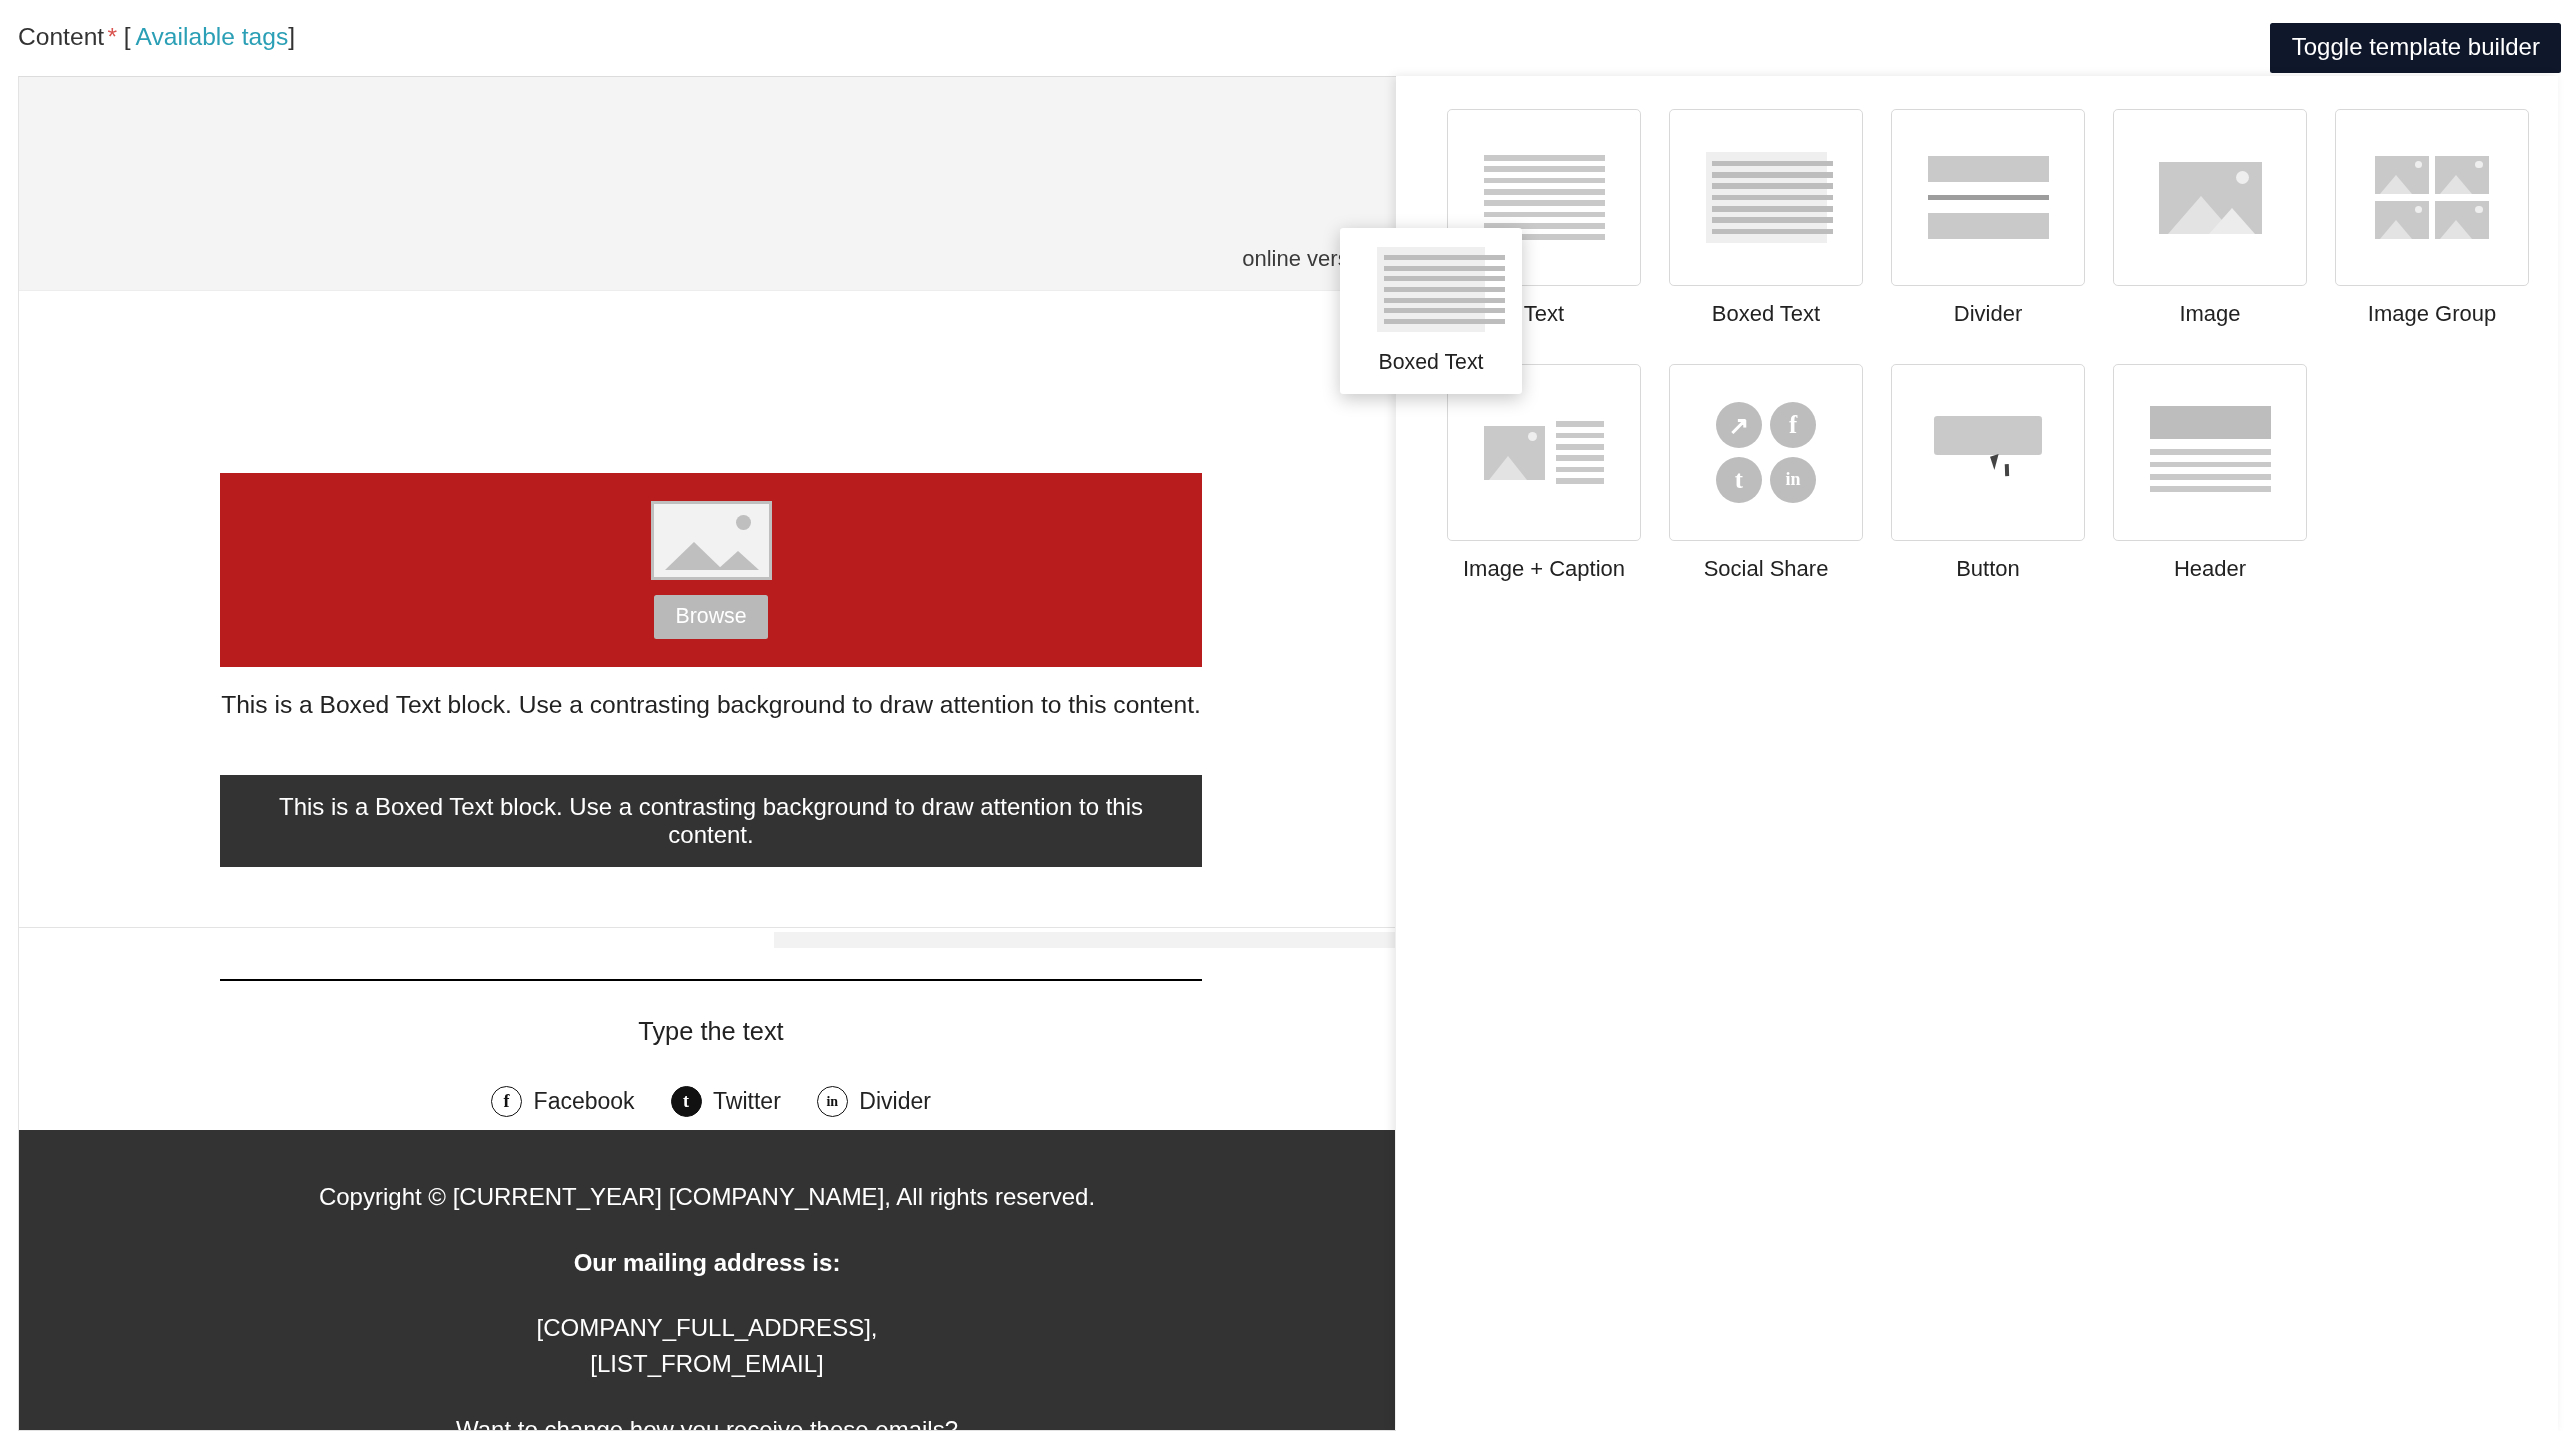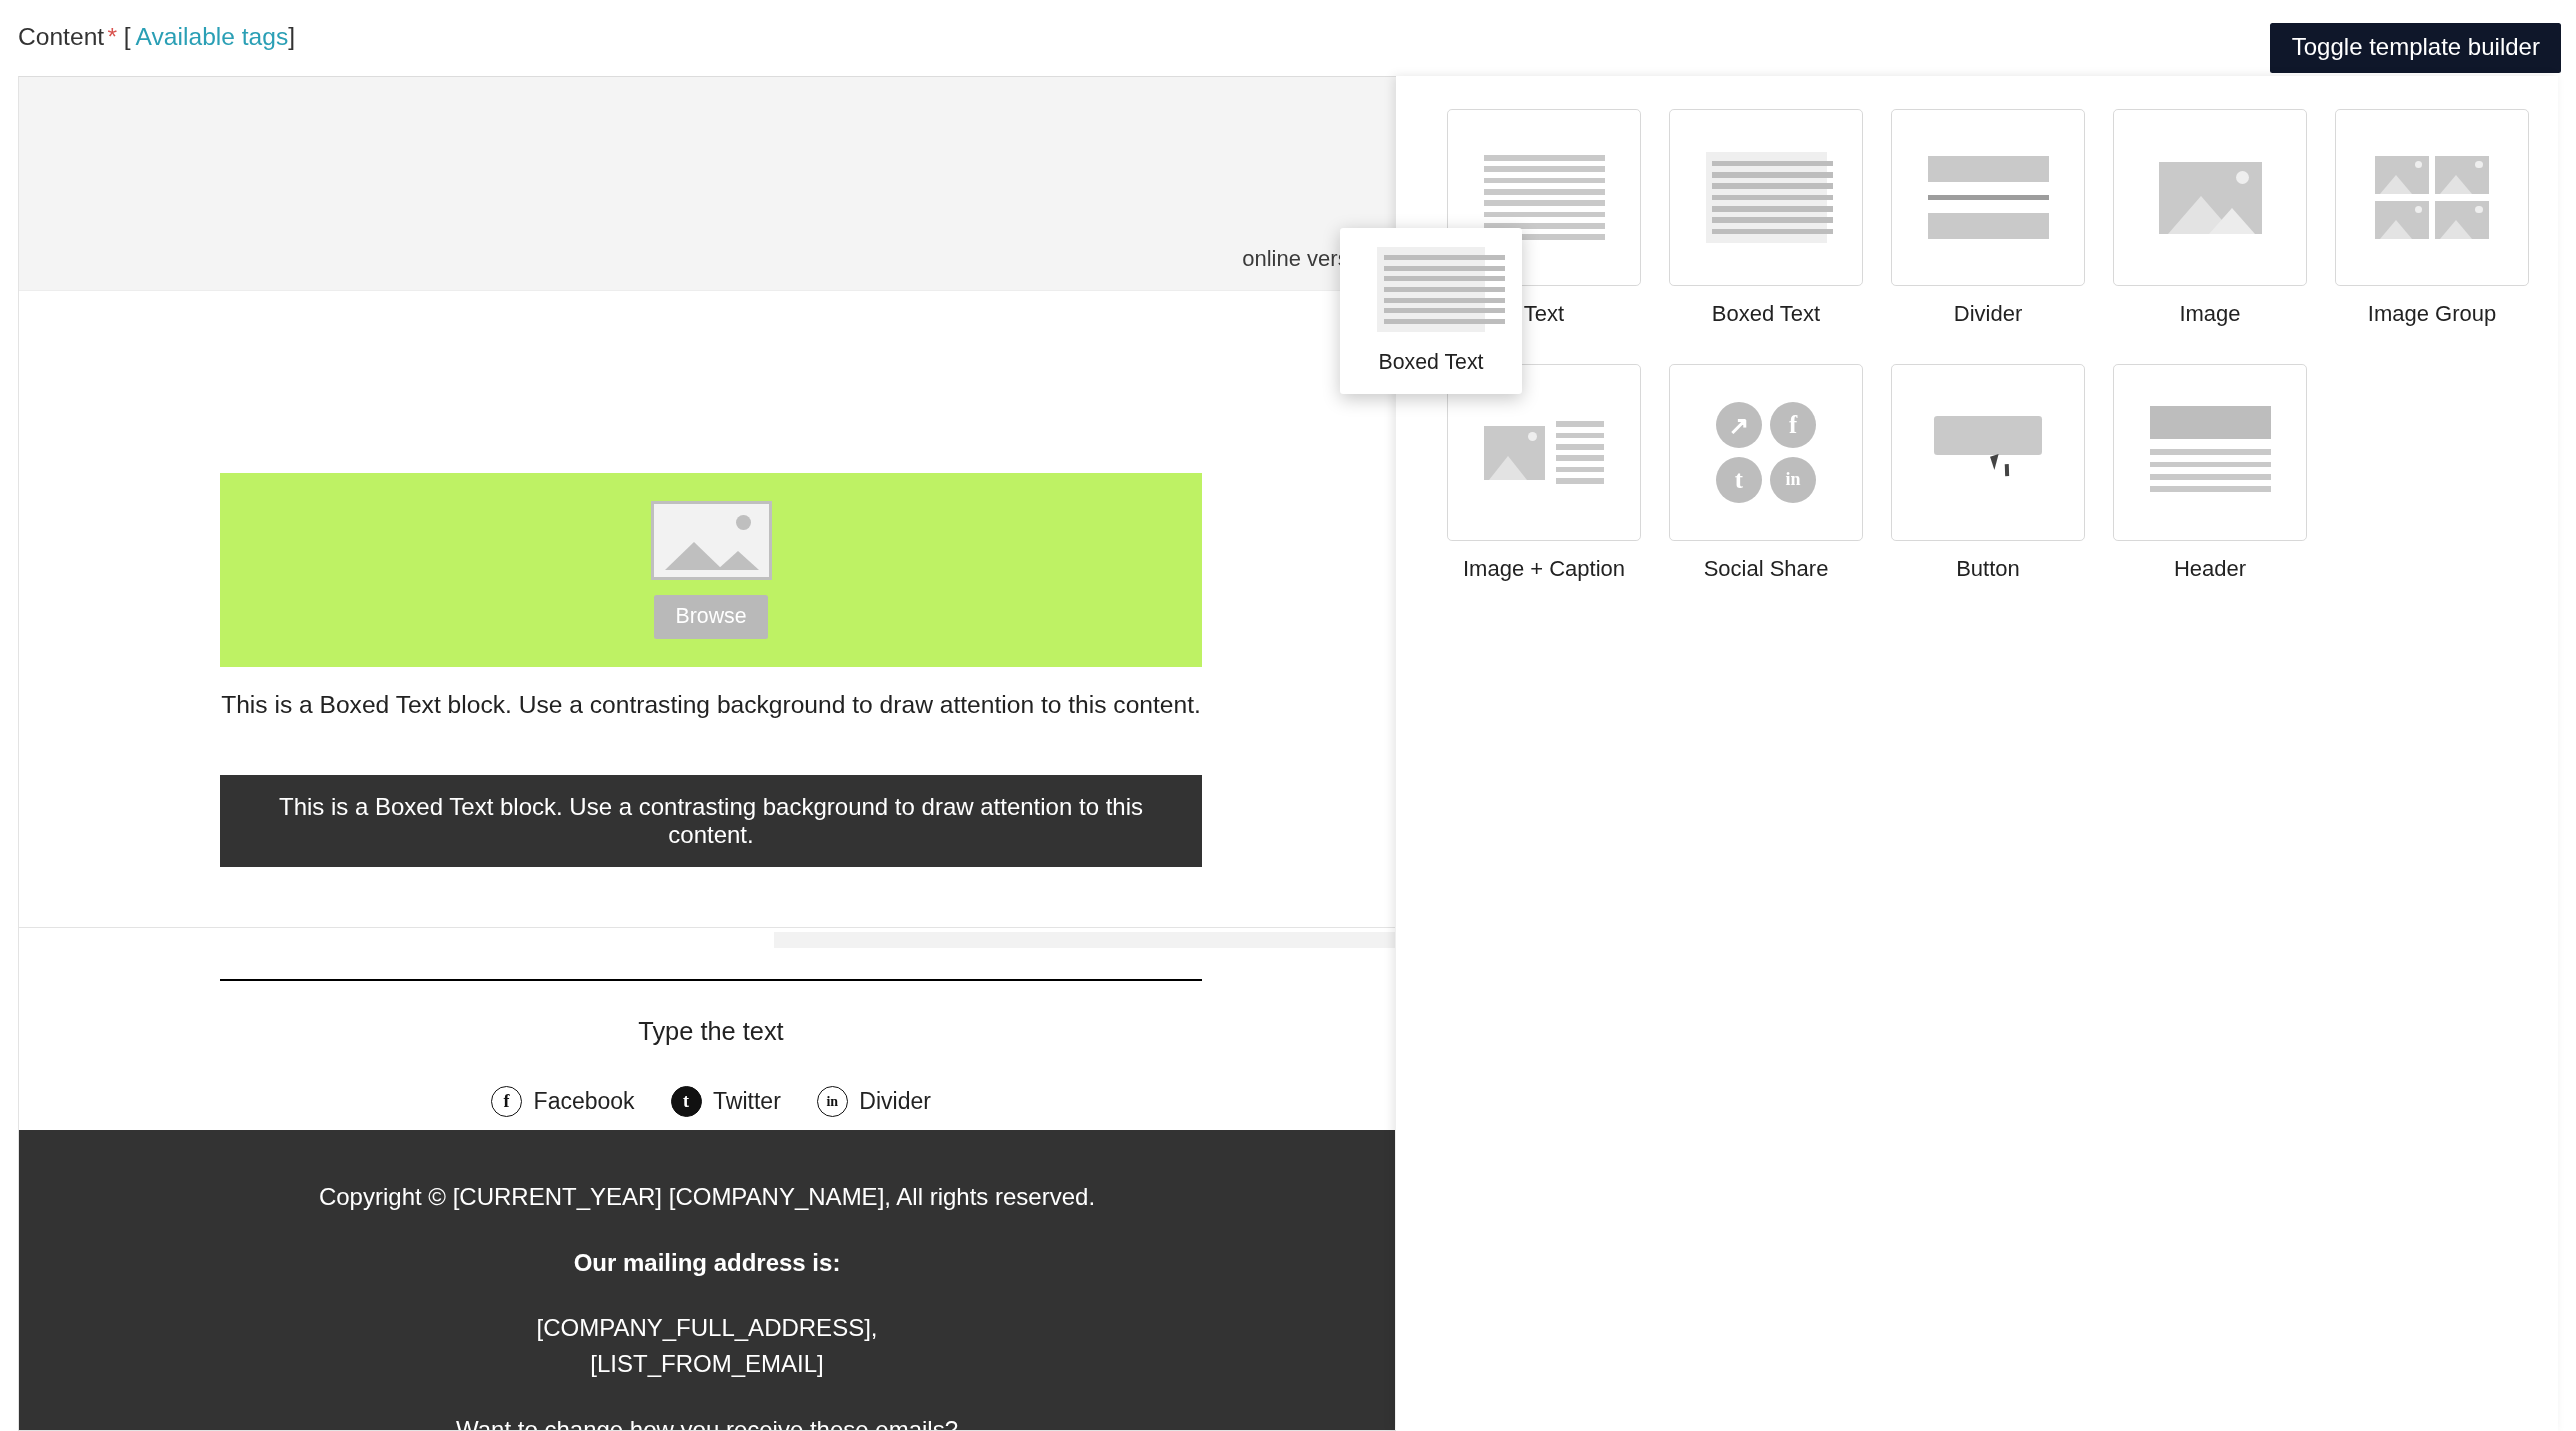--- a/index.html
+++ b/index.html
@@ -88,21 +88,21 @@
     background: #ffffff;
     height: 657px;
   }
 
   .img-block {
     position: absolute;
     left: 201px;
     top: 182px;
     width: 982px;
     height: 194px;
-    background: #bef264;
+    background: #b91c1c;
     display: flex;
     flex-direction: column;
     align-items: center;
     justify-content: center;
   }
   .img-ph {
     width: 121px;
     height: 79px;
     border: 3.3px solid #bfbfbf;
     box-sizing: border-box;

